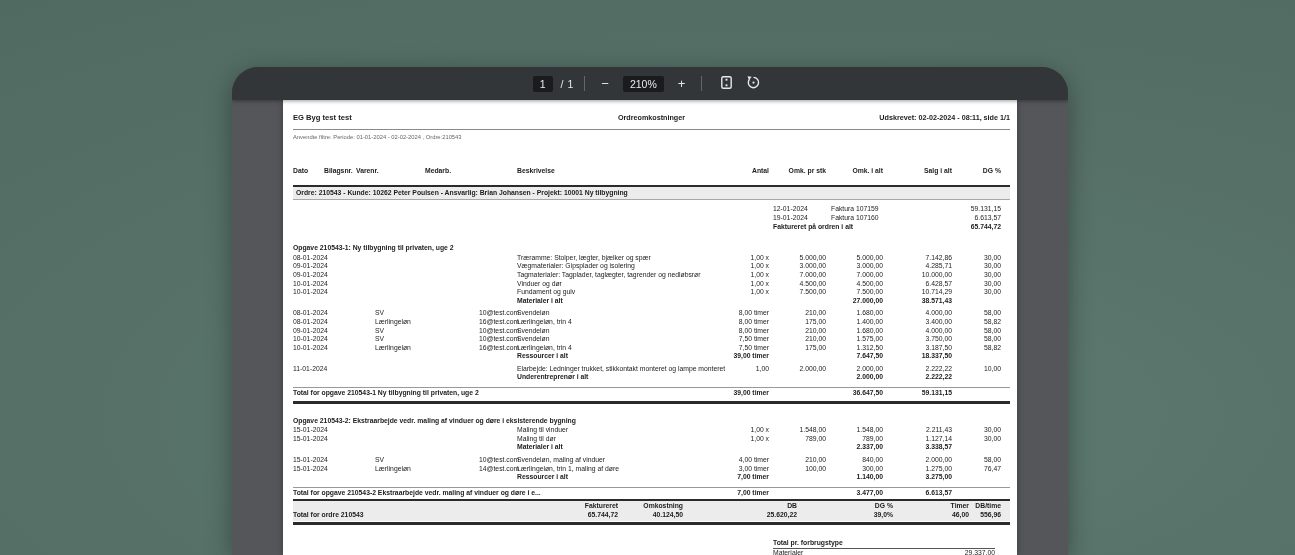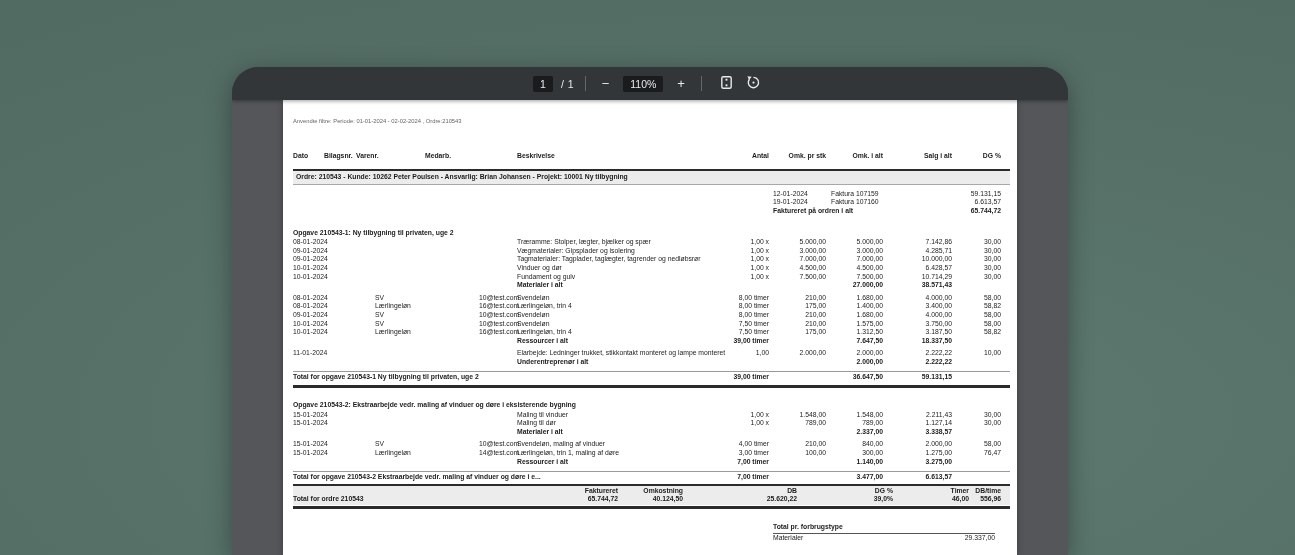--- a/index.html
+++ b/index.html
@@ -64,40 +64,45 @@
 </head>
 <body>
 
 <div class="viewer-window">
   <div class="toolbar">
     <span class="tb-box">1</span>
     <span class="tb-sep">/</span>
     <span>1</span>
     <span class="tb-div"></span>
     <button class="tb-btn minus">−</button>
-    <span class="tb-box">110%</span>
+    <span class="tb-box">210%</span>
     <button class="tb-btn plus">+</button>
     <span class="tb-div"></span>
     <span class="tb-icon">
       <svg width="15" height="15" viewBox="0 0 16 16">
           <rect x="3" y="1.8" width="10" height="12.4" rx="1.6" fill="none" stroke="#e8eaed" stroke-width="1.5"></rect>
           <rect x="7" y="4" width="2" height="2" fill="#e8eaed"></rect>
           <rect x="7" y="10" width="2" height="2" fill="#e8eaed"></rect>
         </svg>
     </span>
     <span class="tb-icon">
       <svg width="15" height="15" viewBox="0 0 16 16">
           <path d="M8 2.5 A5.5 5.5 0 1 1 3.7 4.5" fill="none" stroke="#e8eaed" stroke-width="1.5"></path>
           <path d="M1.6 1.2 L6.1 1.8 L3.2 5.4 Z" fill="#e8eaed"></path>
           <circle cx="8" cy="8" r="1.2" fill="#e8eaed"></circle>
         </svg>
     </span>
   </div>
   <div class="viewer-body">
     <div class="page">
+      <div class="doc-header">
+        <span class="doc-company">EG Byg test test</span>
+        <span class="doc-title">Ordreomkostninger</span>
+        <span class="doc-printed">Udskrevet: 02-02-2024 - 08:11,  side 1/1</span>
+      </div>
       <div class="doc-filters">Anvendte filtre: Periode: 01-01-2024 - 02-02-2024 , Ordre:210543</div>
       <div class="hrow" id="col-header">
           <span>Dato</span>
           <span>Bilagsnr.</span>
           <span>Varenr.</span>
           <span>Medarb.</span>
           <span>Beskrivelse</span>
           <span class="num">Antal</span>
           <span class="num">Omk. pr stk</span>
           <span class="num">Omk. i alt</span>

